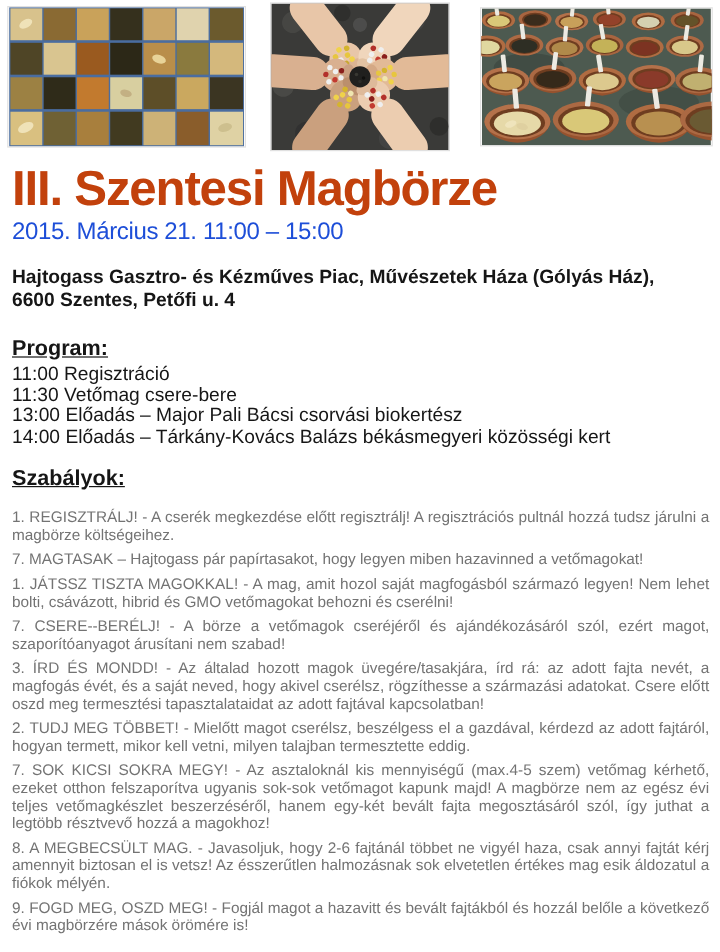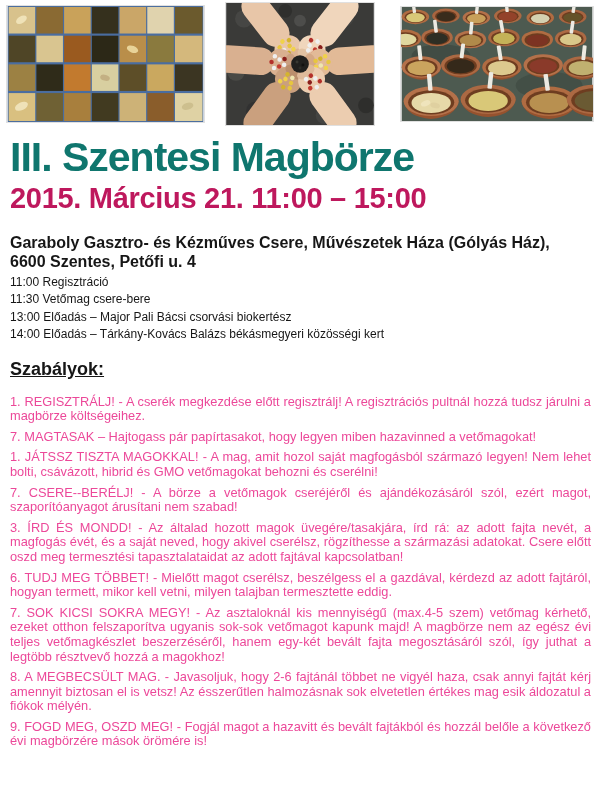--- a/index.html
+++ b/index.html
@@ -12,40 +12,40 @@
   .photo-strip { position:relative; height:128px; }
   .photo { position:absolute; border:1px solid #e0e0e0; background:#fff; display:block; }
   #photo1 { left:6px;  top:5px; width:199px; height:118px; }
   #photo2 { left:225px; top:2px; width:150px; height:124px; }
   #photo3 { left:400px; top:6px; width:194px; height:116px; }
 
   .content { padding:0 9px 0 10px; }
 
   .title {
     margin-top:7px; font-size:41px; font-weight:700; letter-spacing:-1px;
-    line-height:1.08; color:#0f766e;
+    line-height:1.08; color:#c2410c;
   }
   .datetime {
-    margin-top:3px; font-size:29px; font-weight:700; letter-spacing:-0.3px;
-    line-height:1.15; color:#be185d;
+    margin-top:3px; font-size:20px; font-weight:400; letter-spacing:-0.3px;
+    line-height:1.15; color:#1d4ed8;
   }
   .location {
     margin-top:17px; font-size:16px; font-weight:700; line-height:1.2; color:#161616;
   }
   .section-heading {
     font-size:18px; font-weight:700; text-decoration:underline; color:#161616;
   }
   #program-heading { margin-top:19px; }
-  .program-list { margin-top:3px; font-size:12px; line-height:17.4px; color:#161616; }
+  .program-list { margin-top:3px; font-size:16px; line-height:17.4px; color:#161616; }
   .program-list p { font-weight:400; }
   #rules-heading { margin-top:15px; }
   .rules-list { margin-top:15px; }
   .rules-list p {
     font-size:12.8px; line-height:14.6px; text-align:justify;
-    margin-bottom:6px; color:#ec4899;
+    margin-bottom:6px; color:#737373;
   }
 </style>
 </head>
 <body>
 
 <div>
 
   <div class="photo-strip">
 
     <svg id="photo1" class="photo" viewBox="0 0 199 118" xmlns="http://www.w3.org/2000/svg">
@@ -326,36 +326,37 @@
         </g>
     </svg>
   </div>
 
   <div class="content">
 
     <h1 class="title">III. Szentesi Magbörze</h1>
 
     <h2 class="datetime">2015. Március 21. 11:00 – 15:00</h2>
 
-    <p class="location"><span>Garaboly Gasztro- és Kézműves Csere, Művészetek Háza (Gólyás Ház),</span><br><span>6600 Szentes, Petőfi u. 4</span></p>
-
+    <p class="location"><span>Hajtogass Gasztro- és Kézműves Piac, Művészetek Háza (Gólyás Ház),</span><br><span>6600 Szentes, Petőfi u. 4</span></p>
+
+    <h3 id="program-heading" class="section-heading">Program:</h3>
     <div class="program-list">
         <p>11:00 Regisztráció</p>
         <p>11:30 Vetőmag csere-bere</p>
         <p>13:00 Előadás – Major Pali Bácsi csorvási biokertész</p>
         <p>14:00 Előadás – Tárkány-Kovács Balázs békásmegyeri közösségi kert</p>
       </div>
 
     <h3 id="rules-heading" class="section-heading">Szabályok:</h3>
     <div class="rules-list">
         <p>1. REGISZTRÁLJ! - A cserék megkezdése előtt regisztrálj! A regisztrációs pultnál hozzá tudsz járulni a magbörze költségeihez.</p>
         <p>7. MAGTASAK – Hajtogass pár papírtasakot, hogy legyen miben hazavinned a vetőmagokat!</p>
         <p>1. JÁTSSZ TISZTA MAGOKKAL! - A mag, amit hozol saját magfogásból származó legyen! Nem lehet bolti, csávázott, hibrid és GMO vetőmagokat behozni és cserélni!</p>
         <p>7. CSERE--BERÉLJ! - A börze a vetőmagok cseréjéről és ajándékozásáról szól, ezért magot, szaporítóanyagot árusítani nem szabad!</p>
         <p>3. ÍRD ÉS MONDD! - Az általad hozott magok üvegére/tasakjára, írd rá: az adott fajta nevét, a magfogás évét, és a saját neved, hogy akivel cserélsz, rögzíthesse a származási adatokat. Csere előtt oszd meg termesztési tapasztalataidat az adott fajtával kapcsolatban!</p>
-        <p>6. TUDJ MEG TÖBBET! - Mielőtt magot cserélsz, beszélgess el a gazdával, kérdezd az adott fajtáról, hogyan termett, mikor kell vetni, milyen talajban termesztette eddig.</p>
+        <p>2. TUDJ MEG TÖBBET! - Mielőtt magot cserélsz, beszélgess el a gazdával, kérdezd az adott fajtáról, hogyan termett, mikor kell vetni, milyen talajban termesztette eddig.</p>
         <p>7. SOK KICSI SOKRA MEGY! - Az asztaloknál kis mennyiségű (max.4-5 szem) vetőmag kérhető, ezeket otthon felszaporítva ugyanis sok-sok vetőmagot kapunk majd! A magbörze nem az egész évi teljes vetőmagkészlet beszerzéséről, hanem egy-két bevált fajta megosztásáról szól, így juthat a legtöbb résztvevő hozzá a magokhoz!</p>
         <p>8. A MEGBECSÜLT MAG. - Javasoljuk, hogy 2-6 fajtánál többet ne vigyél haza, csak annyi fajtát kérj amennyit biztosan el is vetsz! Az ésszerűtlen halmozásnak sok elvetetlen értékes mag esik áldozatul a fiókok mélyén.</p>
         <p>9. FOGD MEG, OSZD MEG! - Fogjál magot a hazavitt és bevált fajtákból és hozzál belőle a következő évi magbörzére mások örömére is!</p>
       </div>
 
   </div>
 </div>
 
 </body></html>

